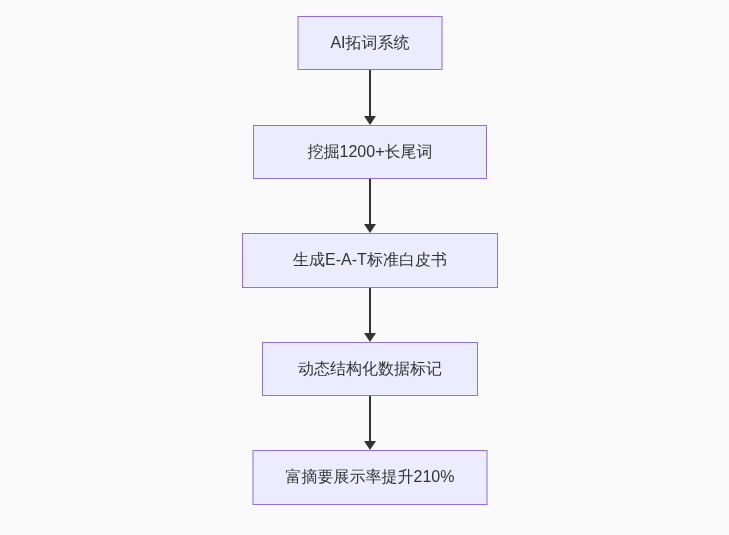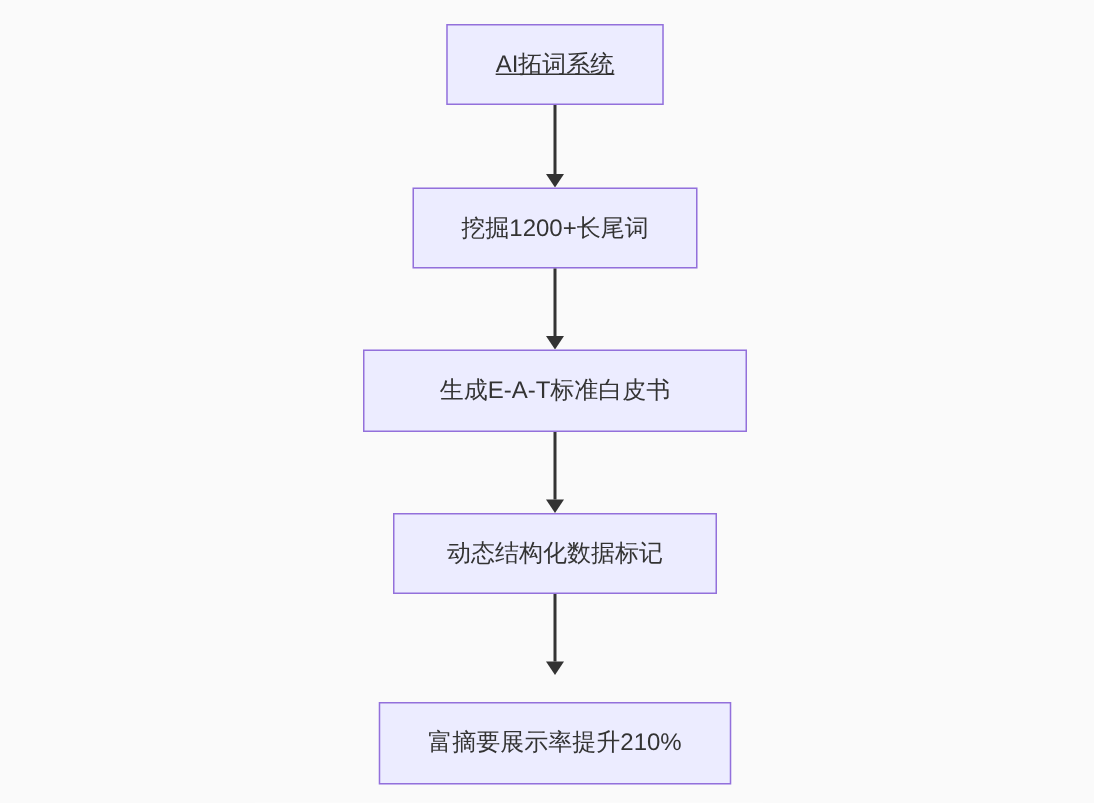--- a/index.html
+++ b/index.html
@@ -43,25 +43,25 @@
     flex: 1 1 auto;
   }
   .flow-arrow .head {
     width: 0;
     height: 0;
     border-left: 6px solid transparent;
     border-right: 6px solid transparent;
     border-top: 9px solid #333333;
   }
   
-  .n0 { top: 16px;  width: 145px; text-decoration: underline; }
-  .n1 { top: 125px; width: 190px; }
+  .n0 { top: 16px;  width: 145px; }
+  .n1 { top: 125px; width: 234px; }
   .n2 { top: 233px; width: 256px; height: 55px; }
   .n3 { top: 342px; width: 216px; }
-  .n4 { top: 450px; width: 235px; height: 55px; margin-top: 18px; }
+  .n4 { top: 450px; width: 235px; height: 55px; }
   .a0 { top: 70px;  height: 55px; }
   .a1 { top: 179px; height: 54px; }
   .a2 { top: 288px; height: 54px; }
   .a3 { top: 396px; height: 54px; }
 </style>
 </head>
 <body>
 
 <div class="canvas">
 

